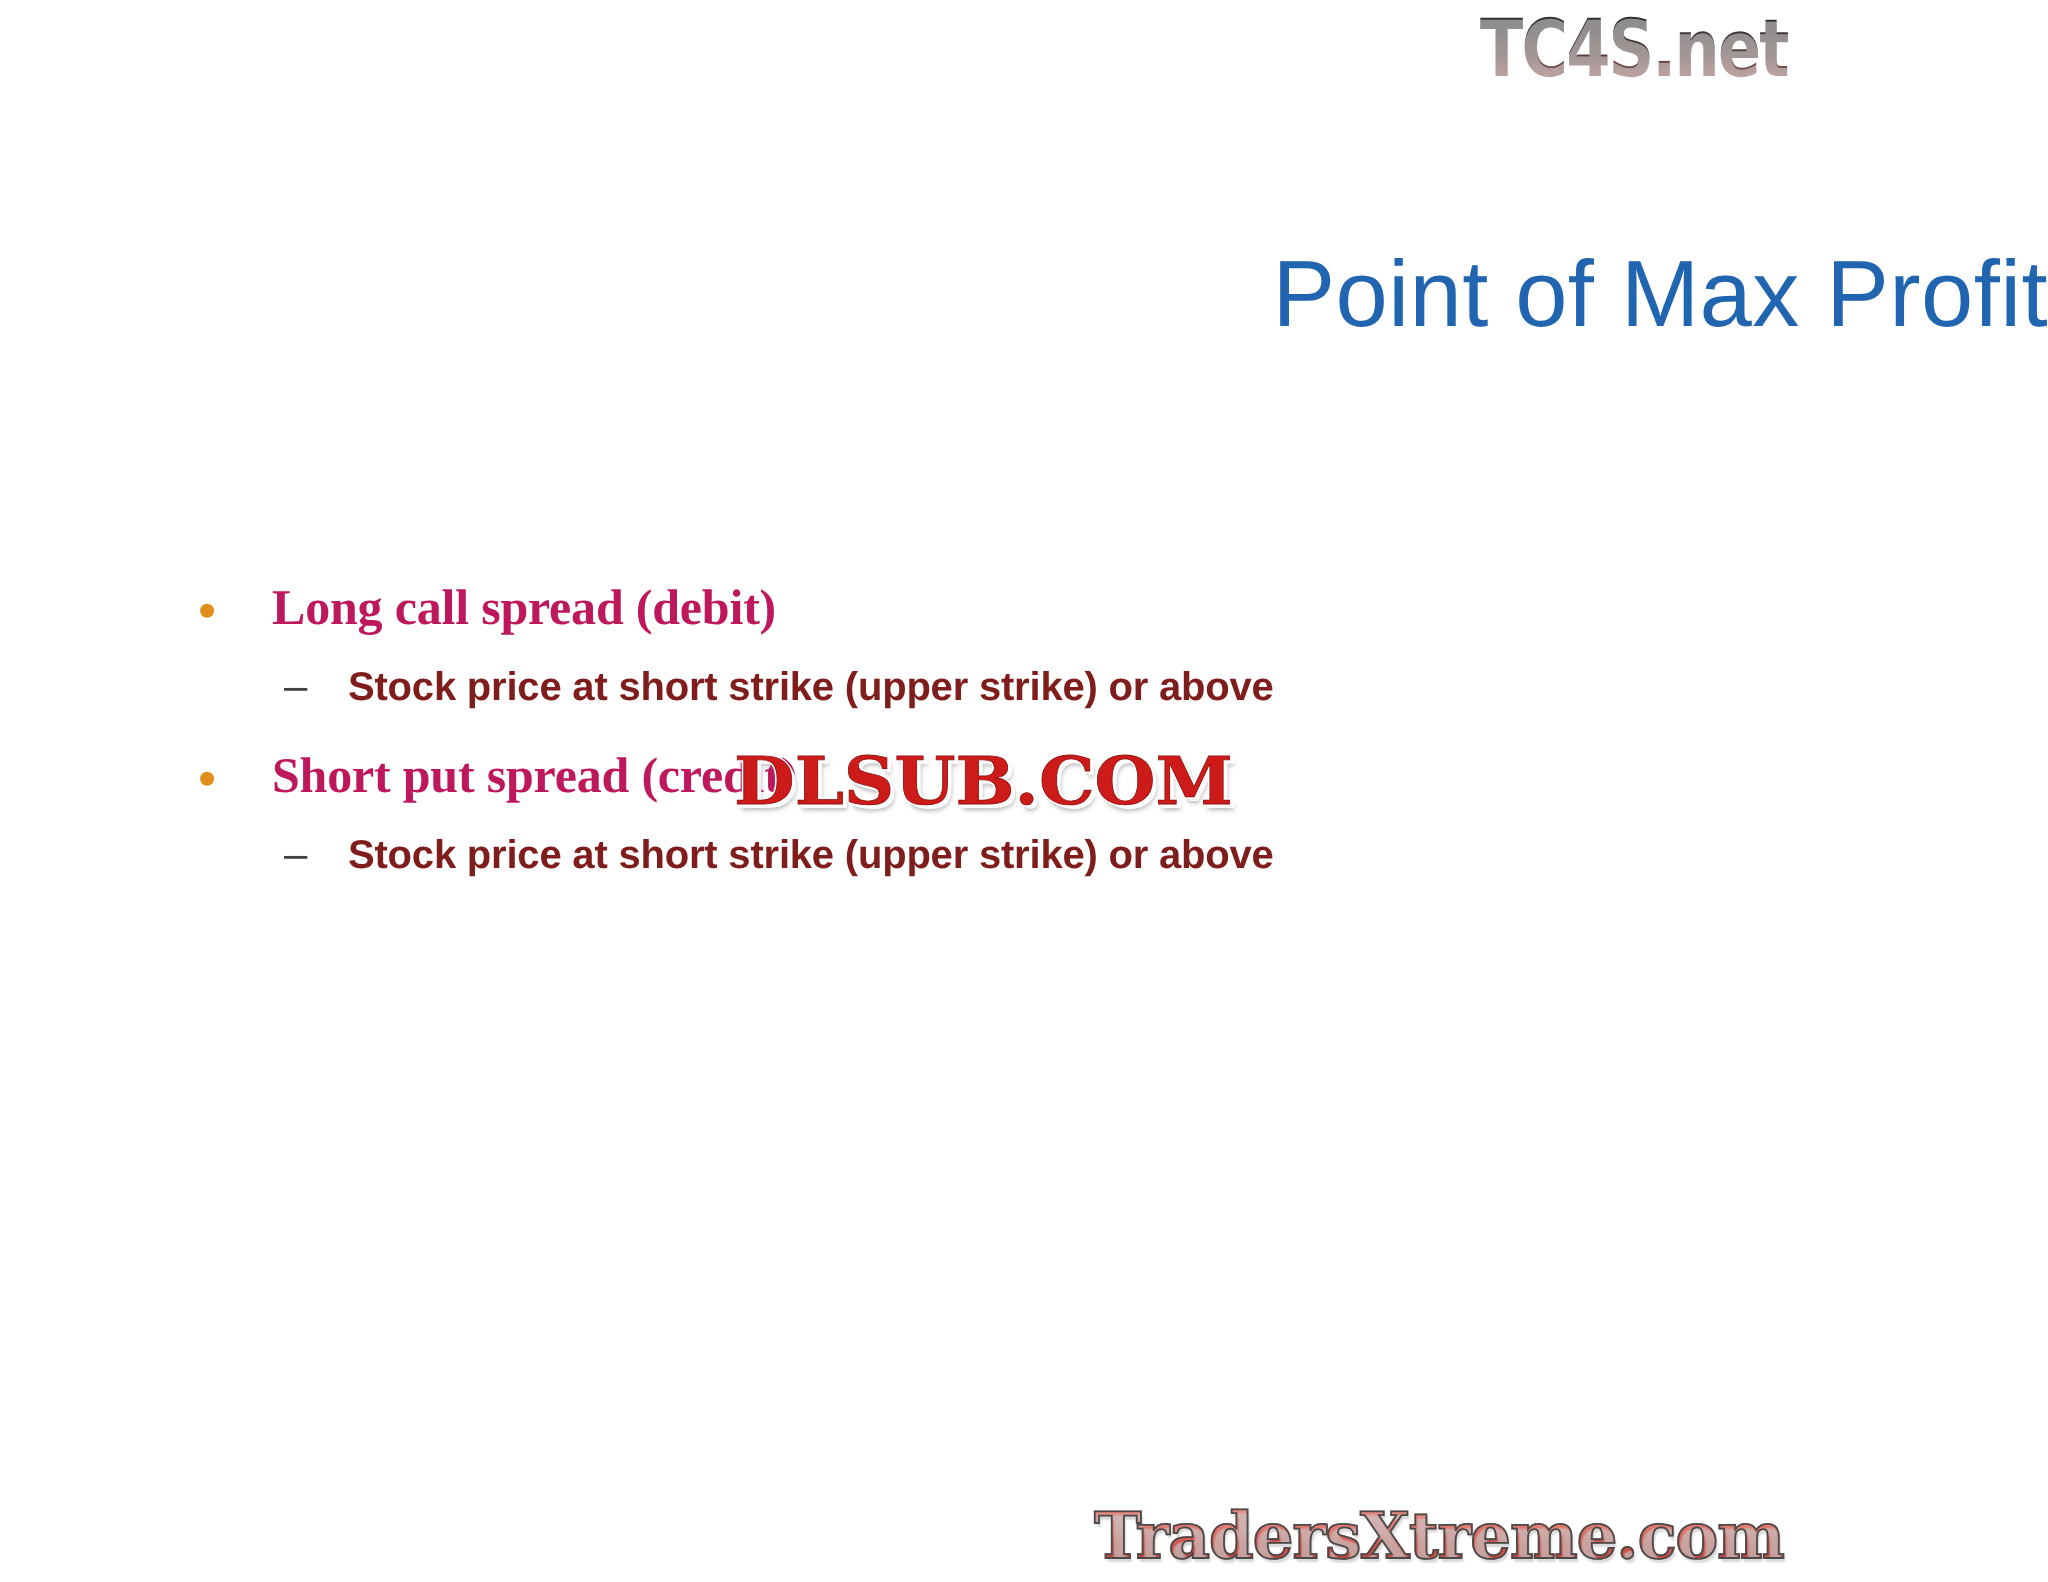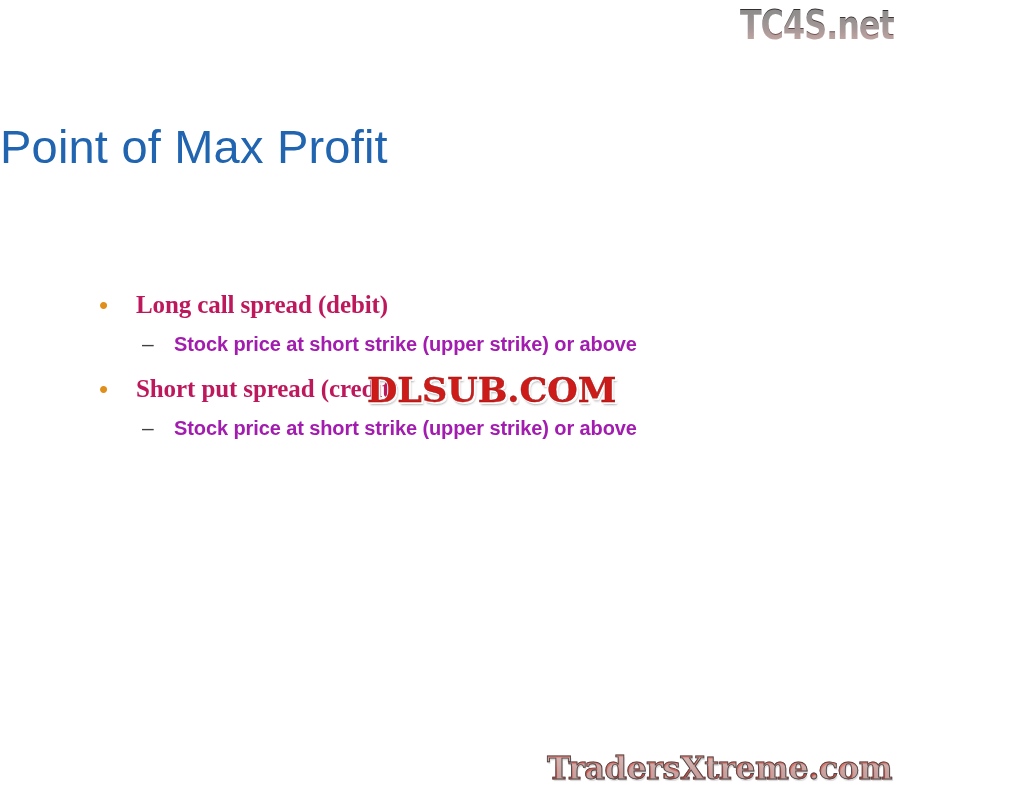--- a/index.html
+++ b/index.html
@@ -54,21 +54,21 @@
     white-space: nowrap;
     user-select: none;
   }
 
   
   #slide-title {
     position: absolute;
     left: 0;
     top: 118px;
     width: 1024px;
-    text-align: left;
+    text-align: right;
     color: #2165B0;
     font-family: "Liberation Sans", sans-serif;
     font-weight: 400;
     font-size: 47px;
     line-height: 58px;
     letter-spacing: 0.2px;
     white-space: nowrap;
   }
 
   
@@ -116,21 +116,21 @@
   }
   .lvl2 .marker {
     width: 32px;
     flex: 0 0 32px;
     color: #404040;
     font-size: 21px;
     line-height: 28px;
     text-align: left;
   }
   .lvl2 .btext {
-    color: #a21caf;
+    color: #7f1d1d;
     font-family: "Liberation Sans", sans-serif;
     font-weight: 700;
     font-size: 20px;
     line-height: 28px;
     letter-spacing: -0.1px;
     white-space: nowrap;
   }
 
   
   #group-2 { margin-top: 14px; }

